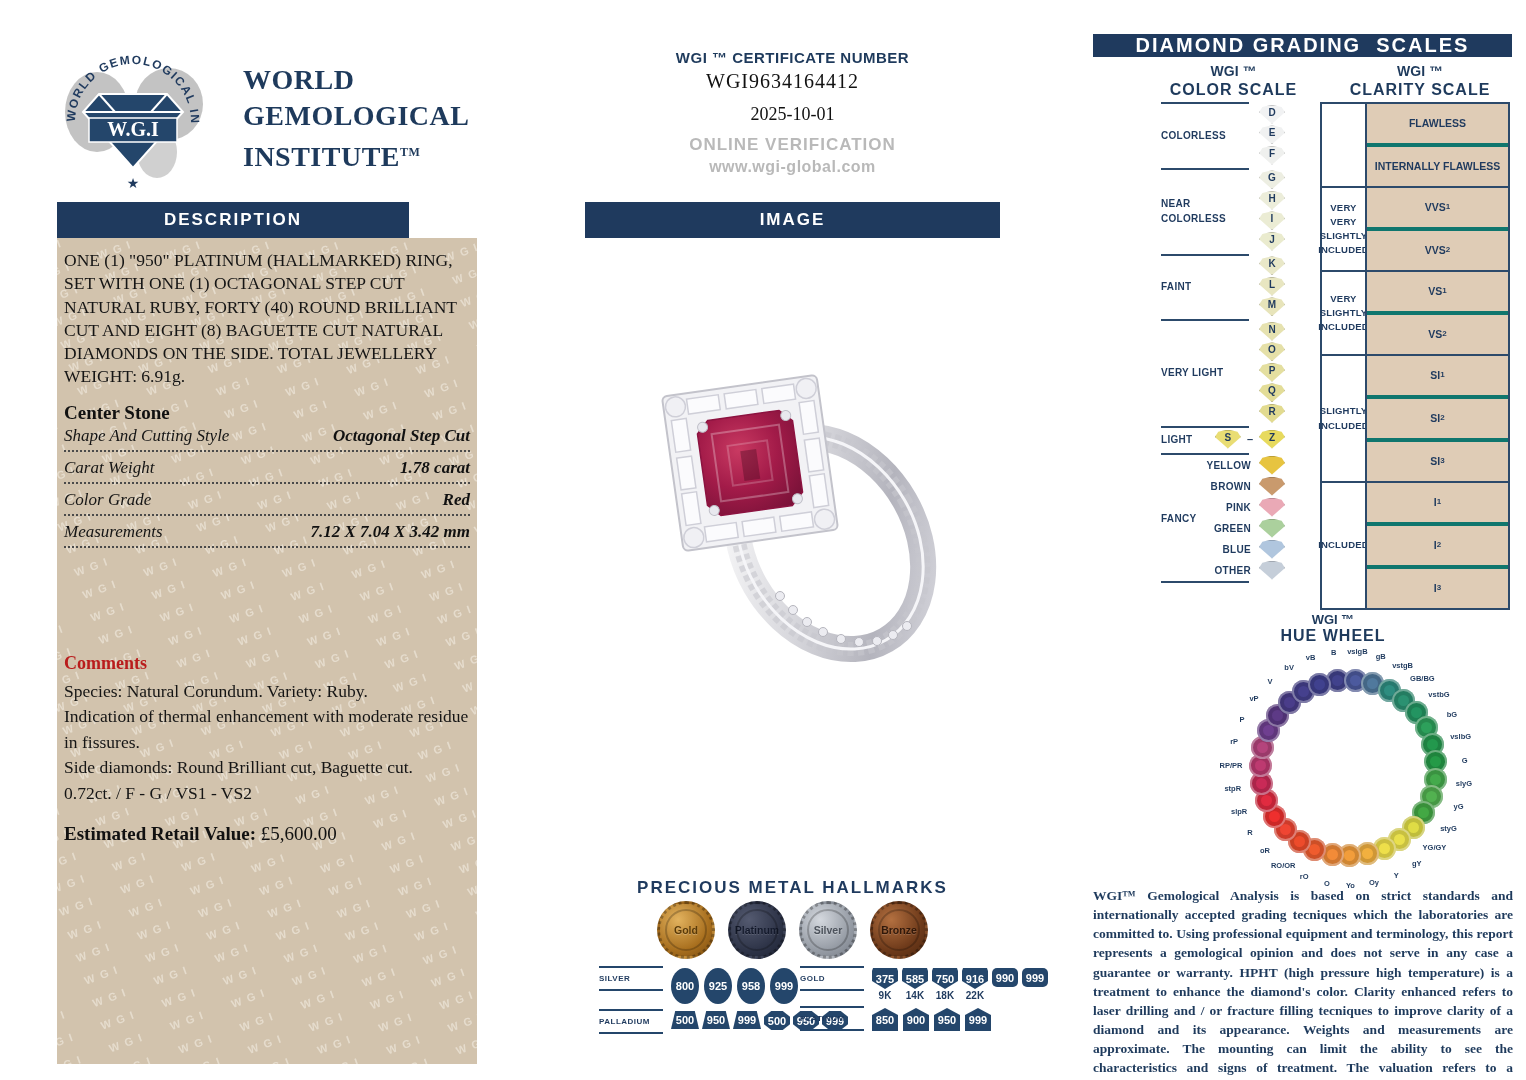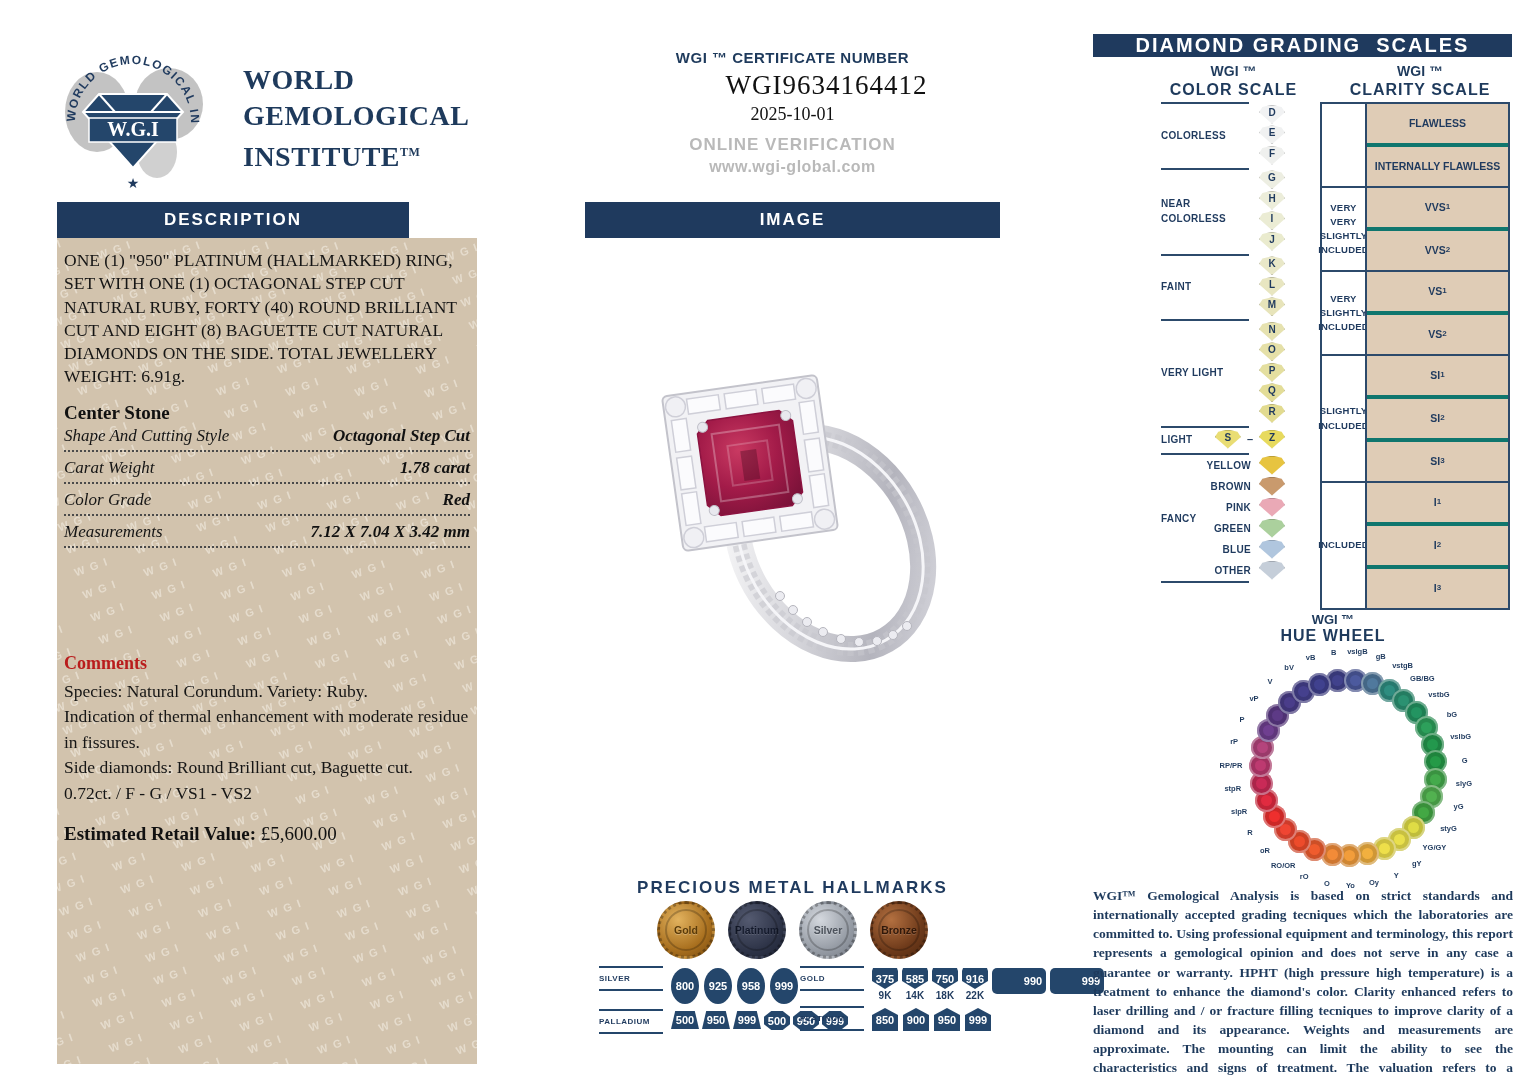--- a/index.html
+++ b/index.html
@@ -19,21 +19,21 @@
   .cs-rows{position:absolute;left:7px;top:182px;width:406px;font-style:italic;}
   .cs-row{display:flex;justify-content:space-between;align-items:baseline;border-bottom:2px dotted #4a4a4a;padding:6px 0 4px;}
   .cs-label{font-size:17px;color:#151515;}
   .cs-value{font-size:17px;font-weight:bold;color:#111;}
   .cm-title{position:absolute;left:7px;top:415px;font-size:18px;font-weight:bold;color:#b91c1c;}
   .cm-lines{position:absolute;left:7px;top:441px;width:406px;font-size:17.5px;line-height:1.45;color:#151515;}
   .retail{position:absolute;left:7px;top:585px;font-size:19px;color:#111;}
   .retail b{font-weight:bold;}
   
   .cert-title{left:585px;top:49px;width:415px;text-align:center;font-weight:bold;font-size:15px;color:#1e3a5c;letter-spacing:.5px;}
-  .cert-number{left:619px;top:70px;width:415px;text-align:center;font-size:27px;color:#111;letter-spacing:1px;}
+  .cert-number{left:575px;top:70px;width:415px;text-align:center;font-size:20px;color:#111;letter-spacing:1px;}
   .cert-date{left:585px;top:104px;width:415px;text-align:center;font-size:18px;color:#111;}
   .cert-online{left:585px;top:135px;width:415px;text-align:center;font-weight:bold;font-size:17px;color:#b9b9b9;letter-spacing:1px;}
   .cert-site{left:585px;top:158px;width:415px;text-align:center;font-weight:bold;font-size:16px;color:#b9b9b9;letter-spacing:.5px;}
   .disclaimer{left:601px;top:757px;width:382px;box-sizing:border-box;border:2px solid #3a3a3a;border-radius:10px;
               padding:13px 16px;text-align:center;font-weight:bold;font-size:12.5px;line-height:1.5;color:#2a3950;letter-spacing:.4px;}
   .hm-title{left:585px;top:878px;width:415px;text-align:center;font-weight:bold;font-size:17px;color:#1f3a5e;letter-spacing:2px;}
   .medals{left:585px;top:901px;width:415px;display:flex;justify-content:center;gap:13px;}
   .medal{width:58px;height:58px;border-radius:50%;display:flex;align-items:center;justify-content:center;position:relative;border:3px dotted rgba(0,0,0,.28);box-sizing:border-box;}
   .medal::before{content:"";position:absolute;inset:5px;border:2px solid rgba(0,0,0,.22);border-radius:50%;}
   .medal-label{font-size:10.5px;font-weight:bold;text-shadow:0 1px 0 rgba(255,255,255,.25);}
@@ -41,21 +41,21 @@
   .medal-platinum{background:radial-gradient(circle at 35% 30%,#545a70,#2e3448 62%,#1e2334);} .medal-platinum .medal-label{color:#141a2c;text-shadow:0 1px 0 rgba(255,255,255,.12);}
   .medal-silver{background:radial-gradient(circle at 35% 30%,#d4d8de,#969ca5 62%,#767c86);} .medal-silver .medal-label{color:#4d535c;}
   .medal-bronze{background:radial-gradient(circle at 35% 30%,#b37040,#6e3a1a 62%,#4e2810);} .medal-bronze .medal-label{color:#30180a;text-shadow:0 1px 0 rgba(255,255,255,.15);}
   .hm-block{display:flex;flex-direction:column;gap:5px;}
   .hm-row{display:flex;align-items:flex-start;gap:4px;}
   .hm-metal{width:64px;flex:none;border-top:2px solid #24466b;border-bottom:2px solid #24466b;padding:6px 0;
             font-size:8px;font-weight:bold;color:#1f3a5e;letter-spacing:.5px;margin-right:4px;}
   .mark{background:#24466b;color:#fff;font-weight:bold;font-size:11px;display:flex;align-items:center;justify-content:center;flex:none;}
   .mk-oval{width:28px;height:36px;border-radius:50%;}
   .mk-shield{width:26px;height:21px;clip-path:polygon(4% 0,96% 0,100% 14%,100% 62%,50% 100%,0 62%,0 14%);}
-  .mk-rrect{width:26px;height:26px;border-radius:5px;padding-left:28px;}
+  .mk-rrect{width:26px;height:19px;border-radius:5px;}
   .mk-trap{width:28px;height:18px;clip-path:polygon(15% 0,85% 0,100% 100%,0 100%);}
   .mk-octo{width:26px;height:19px;clip-path:polygon(28% 0,72% 0,100% 30%,100% 70%,72% 100%,28% 100%,0 70%,0 30%);}
   .mk-house{width:26px;height:23px;clip-path:polygon(50% 0,100% 30%,100% 100%,0 100%,0 30%);padding-top:1px;box-sizing:border-box;}
   .gstack{display:flex;flex-direction:column;align-items:center;gap:1px;}
   .gk{font-size:10px;font-weight:bold;color:#1f3a5e;}
   .marks{display:flex;gap:5px;align-items:flex-start;padding-top:2px;}
   
   .grading-bar{white-space:pre;font-size:20px;}
   .scale-title{text-align:center;color:#1e3a5c;font-weight:bold;}
   .scale-title .t1{font-size:14px;}

